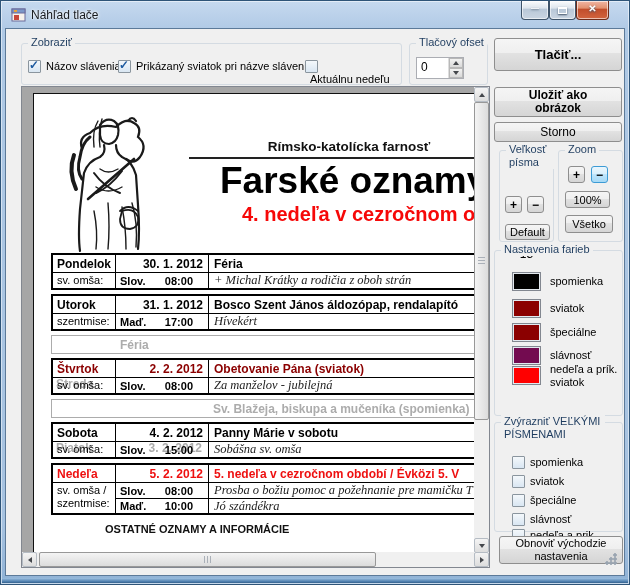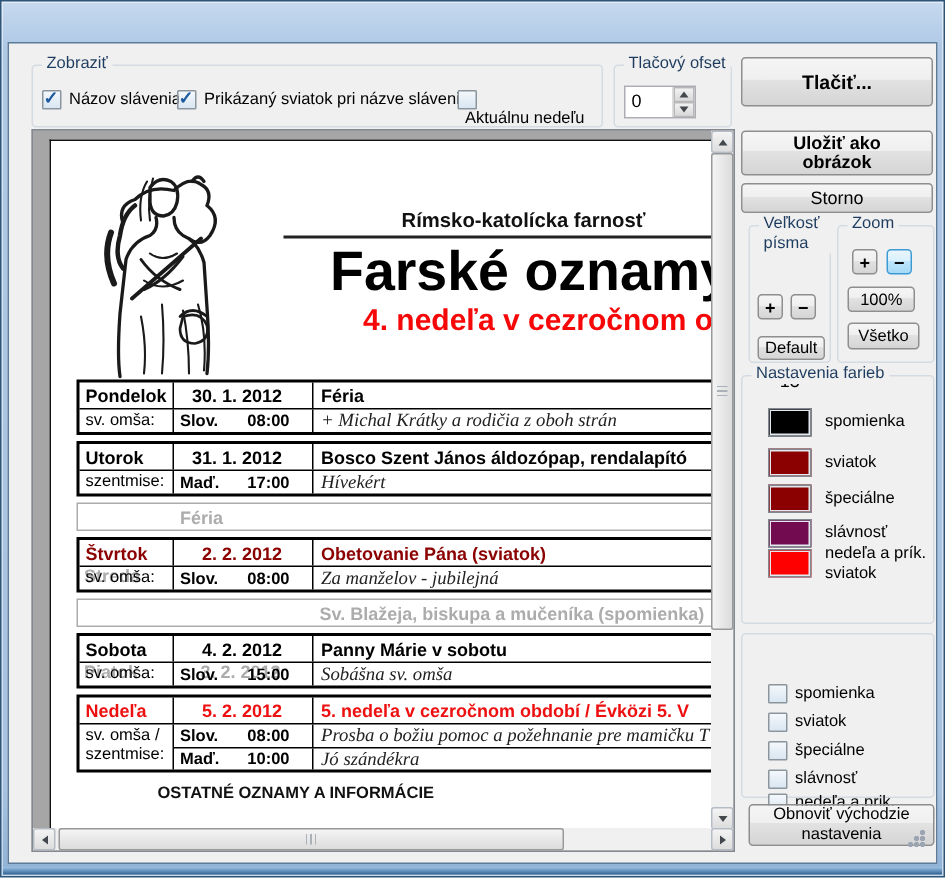--- a/index.html
+++ b/index.html
@@ -97,21 +97,21 @@
   .mass-table { position:absolute; left:17px; top:159px; width:520px; }
   .day-block { border:2px solid #000; background:#fff; margin-bottom:4px; }
   .day-block.gray { border:1px solid #ACACAC; }
   .day-row { display:flex; height:17px; align-items:center; font-weight:bold; font-size:12px; color:#000; }
   .darkred .day-row { color:#8B0000; }
   .red .day-row { color:#EE1010; }
   .gray .day-row { color:#ACACAC; }
   .c-day { width:63px; padding-left:4px; align-self:stretch; display:flex; align-items:center;
     border-right:1px solid #000; }
   .gray .c-day, .gray .c-date { border-right-color:#ACACAC;margin-top:48px; }
-  .c-date { width:93px; padding-right:20px; align-self:stretch; display:flex; align-items:center;
+  .c-date { width:93px; padding-right:5px; align-self:stretch; display:flex; align-items:center;
     justify-content:flex-end; border-right:1px solid #000; }
   .c-title { flex:1; padding-left:5px; white-space:nowrap; overflow:hidden; }
   .mass-area { display:flex; border-top:1px solid #000; }
   .mass-label { width:63px; flex:0 0 63px; border-right:1px solid #000; font-size:11px;
     line-height:13px; padding:1px 0 0 4px; white-space:pre-line; }
   .mass-rows { flex:1; }
   .mass-row { display:flex; height:15px; align-items:center; }
   .mass-row + .mass-row { border-top:1px solid #000; }
   .m-lang { width:44px; padding-left:4px; font-weight:bold; font-size:11px; }
   .m-time { width:49px; padding-right:15px; font-weight:bold; font-size:11px; text-align:right;
@@ -126,20 +126,38 @@
       radial-gradient(circle at 6px 6px,#9AA5B1 1.5px,transparent 2px),
       radial-gradient(circle at 10px 10px,#9AA5B1 1.5px,transparent 2px),
       radial-gradient(circle at 6px 10px,#9AA5B1 1.5px,transparent 2px),
       radial-gradient(circle at 2px 10px,#9AA5B1 1.5px,transparent 2px); }
 </style>
 </head>
 <body>
 
 <div class="window">
 
+  <div class="titlebar">
+    <svg class="app-icon" viewBox="0 0 16 16">
+      <rect x="1" y="2" width="13" height="12" fill="#F6F2EC" stroke="#6A6A9A"></rect>
+      <rect x="1" y="2" width="13" height="4" fill="#7A96C8" stroke="#6A6A9A"></rect>
+      <rect x="3" y="8" width="5" height="5" fill="#C8473C"></rect>
+      <rect x="3" y="3" width="3" height="2" fill="#E8A33C"></rect>
+    </svg>
+    <span class="title-text">Náhľad tlače</span>
+    <div class="winbtn" style="right:80px; width:28px;">
+      <span class="glyph" style="font-size:8px;">—</span>
+    </div>
+    <div class="winbtn" style="right:53px; width:27px;">
+      <span class="max-glyph"></span>
+    </div>
+    <div class="winbtn winbtn-close" style="right:20px; width:33px;">
+      <span class="glyph">✕</span>
+    </div>
+  </div>
 
   <div class="client">
 
     <div class="groupbox" style="left:15px; top:14px; width:381px; height:42px;">
       <span class="gb-label">Zobraziť</span>
       <div id="display-options" class="abs" style="left:0; top:0; width:100%; height:100%;">
           <label class="cb" style="left: 6px; top: 16px;">
             <span class="cb-box">
               <span class="check">✓</span>
             </span>
@@ -204,20 +222,21 @@
           <div class="swatch" style="left: 17px; top: 72px; background: rgb(139, 0, 0);"></div>
           <div class="sw-label abs" style="left: 55px; top: 75px;">špeciálne</div>
           <div class="swatch" style="left: 17px; top: 95px; background: rgb(115, 11, 80);"></div>
           <div class="sw-label abs" style="left: 55px; top: 98px;">slávnosť</div>
           <div class="swatch" style="left: 17px; top: 115px; background: rgb(255, 0, 0);"></div>
           <div class="sw-label abs" style="left: 55px; top: 112px;">nedeľa a prík. sviatok</div>
         </div>
     </div>
 
     <div class="groupbox" style="left:488px; top:393px; width:129px; height:110px;">
+      <span class="gb-label" style="width:104px; white-space:normal;">Zvýrazniť VEĽKÝMI PÍSMENAMI</span>
       <div id="highlight-items" class="abs" style="left:0; top:0; width:100%; height:100%;">
           <label class="cb" style="left: 17px; top: 33px;">
             <span class="cb-box"></span>
             <span class="cb-text" style="width: 86px;">spomienka</span>
           </label>
           <label class="cb" style="left: 17px; top: 52px;">
             <span class="cb-box"></span>
             <span class="cb-text" style="width: 86px;">sviatok</span>
           </label>
           <label class="cb" style="left: 17px; top: 71px;">

